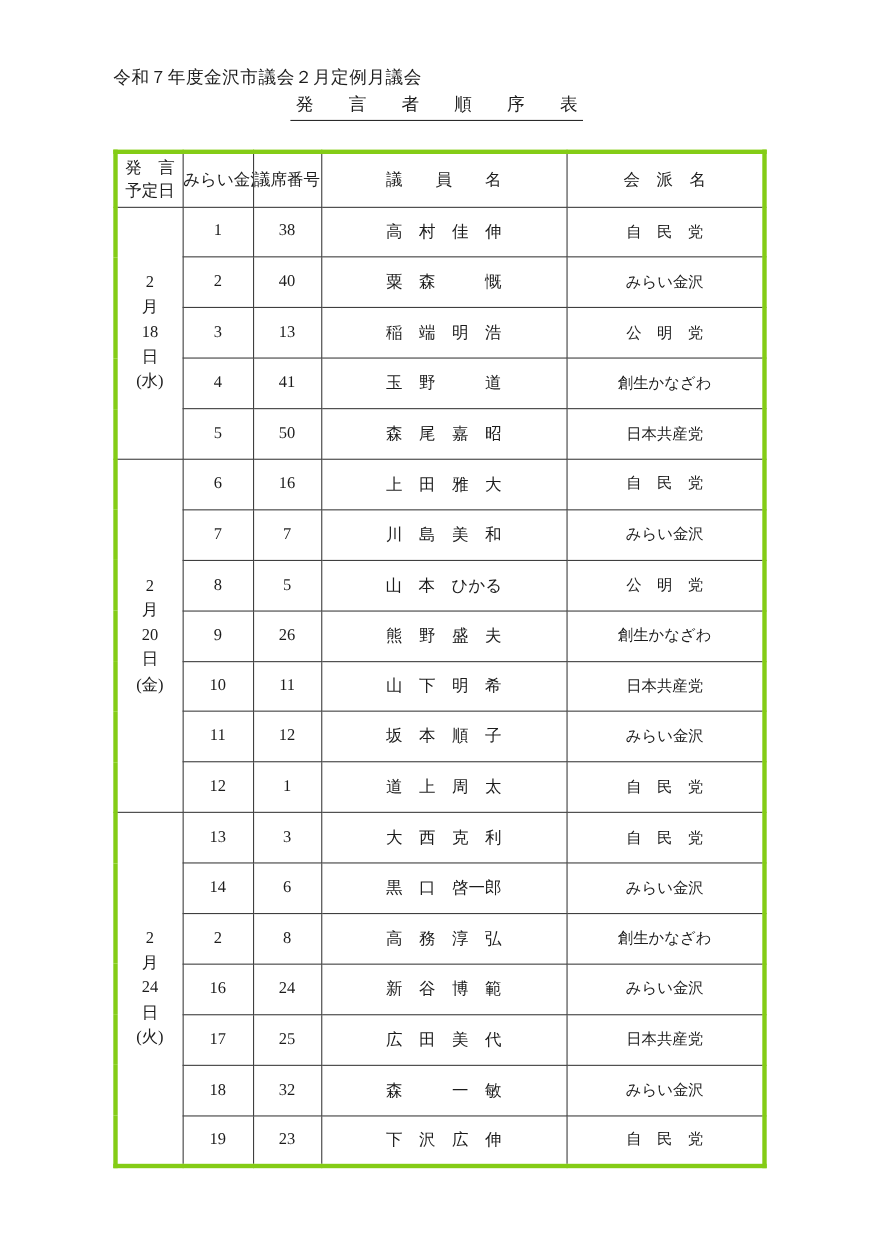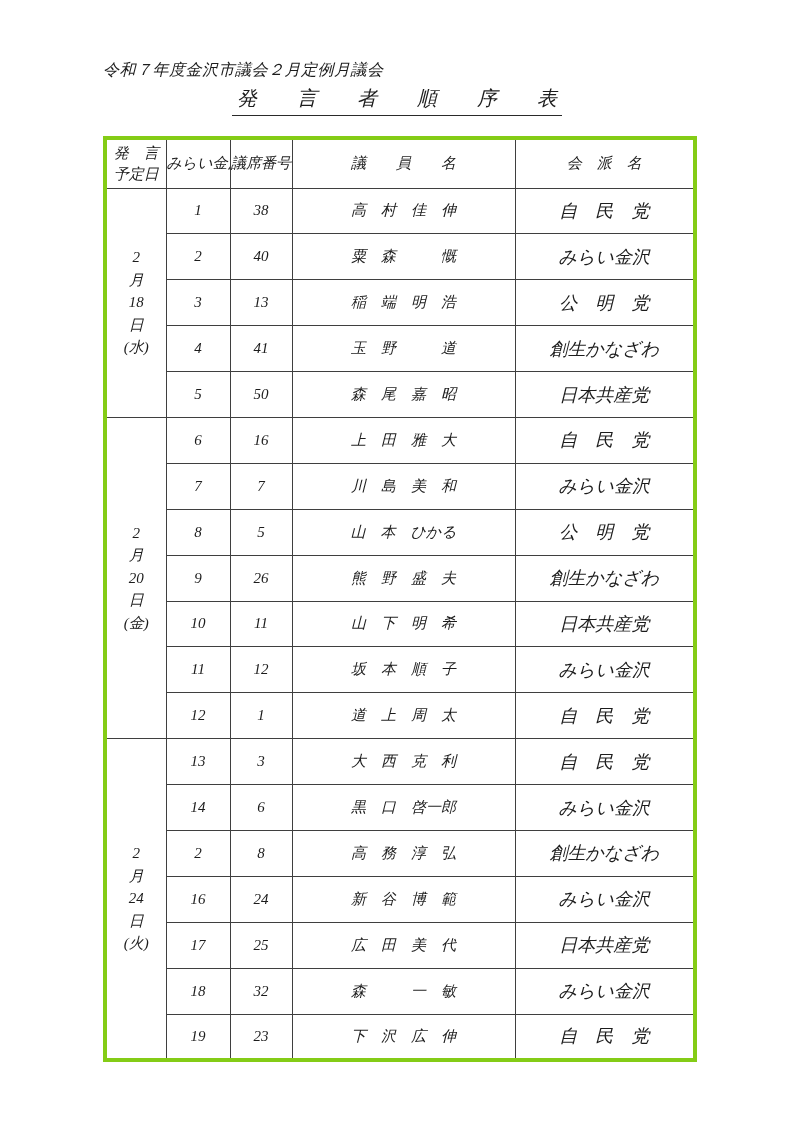--- a/index.html
+++ b/index.html
@@ -6,40 +6,39 @@
   html, body { background: #e8e8e8; }
   .page {
     position: relative;
     width: 794px;
     height: 1123px;
     margin: 0 auto;
     background: #ffffff;
     font-family: "Liberation Serif", "DejaVu Serif", serif;
     color: #1c1c1c;
     overflow: hidden;
-    font-style: italic;
   }
   .doc-title {
     position: absolute;
     left: 103px;
     top: 60px;
     font-size: 16px;
     letter-spacing: 0.5px;
     white-space: pre;
   }
   .doc-subtitle-wrap {
     position: absolute;
     left: 0;
     top: 85px;
     width: 100%;
     text-align: center;
   }
   .doc-subtitle {
     display: inline-block;
-    font-size: 20px;
+    font-size: 16px;
     padding: 0 5px 3px 5px;
     border-bottom: 1.5px solid #2a2a2a;
     white-space: pre;
     text-align: center;
   }
   table.speaker-table {
     position: absolute;
     left: 103px;
     top: 136px;
     width: 590px;
@@ -56,21 +55,21 @@
     font-size: 15px;
     white-space: pre;
     overflow: hidden;
     padding: 0;
   }
   .speaker-table thead tr { height: 50px; }
   .speaker-table tr.data-row { height: 45.9px; }
   th.col-date-header { line-height: 21px; }
   td.date-cell { vertical-align: middle; }
   .date-line { line-height: 22.5px; font-size: 15px; }
-  td.party-name-cell { font-size: 18px; }
+  td.party-name-cell { font-size: 14px; }
 </style>
 </head>
 <body>
 
 <div class="page">
 
   <div class="doc-title">令和７年度金沢市議会２月定例月議会</div>
 
   <div class="doc-subtitle-wrap">
     <span class="doc-subtitle">発　　言　　者　　順　　序　　表</span>

